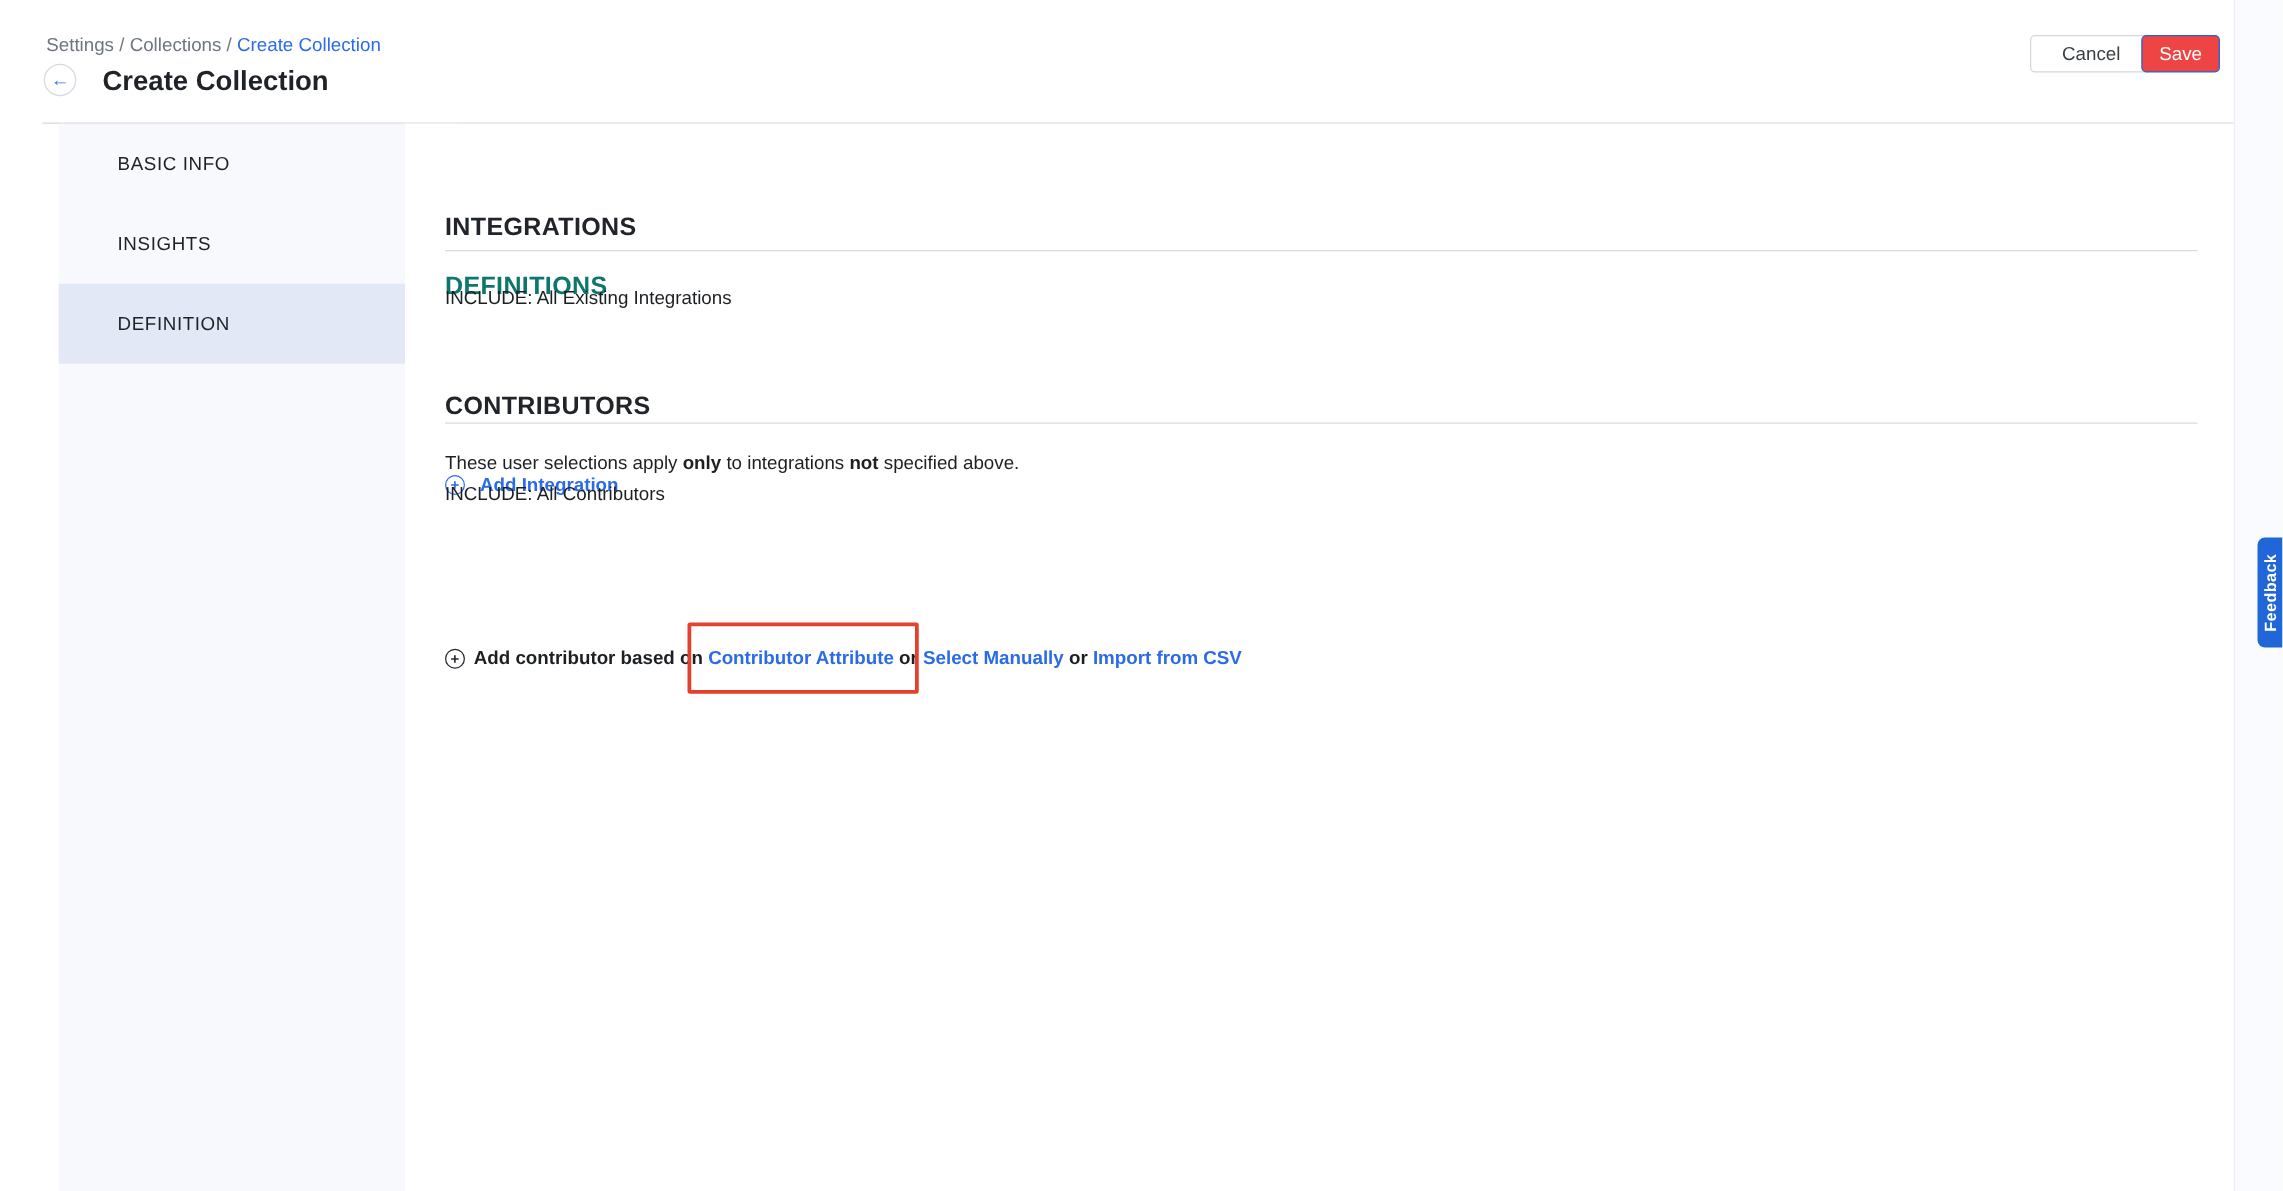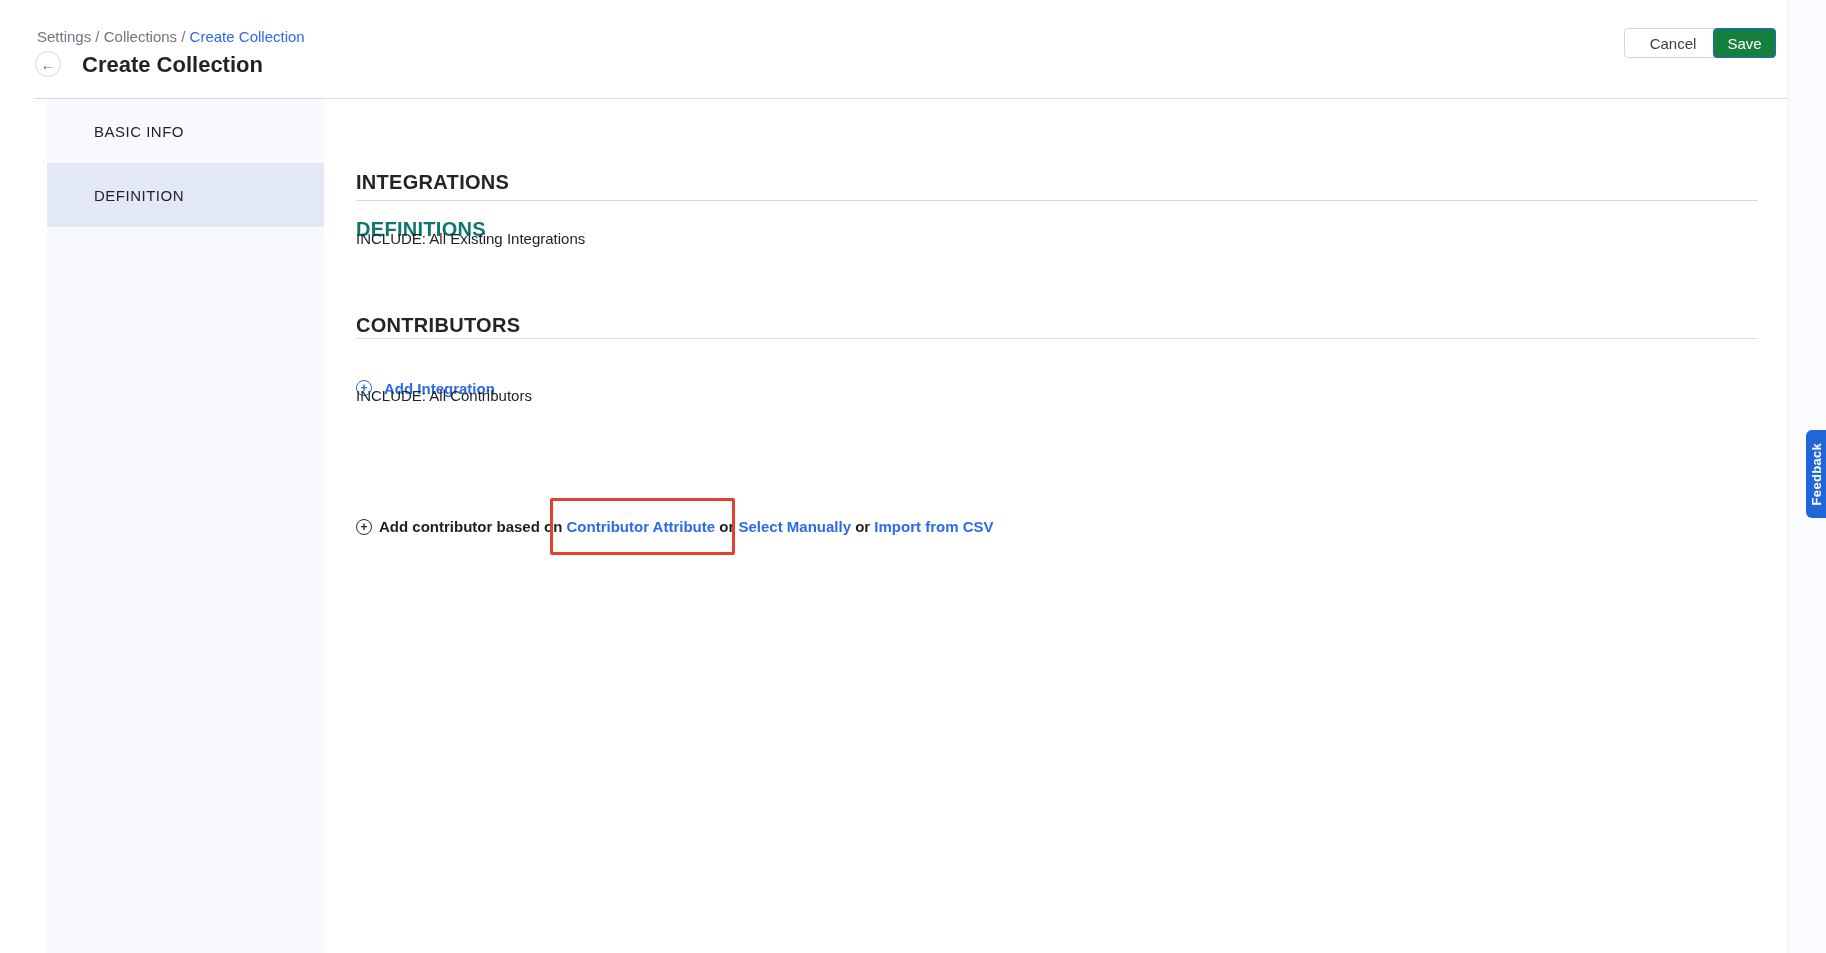--- a/index.html
+++ b/index.html
@@ -17,21 +17,21 @@
   .back-btn {
     position:absolute; left:35px; top:51px; width:26px; height:26px;
     border:1px solid #d6d9de; border-radius:50%; background:#fff;
     display:flex; align-items:center; justify-content:center; cursor:pointer;
   }
   .back-btn span { color:#3f6fe6; font-size:15px; line-height:1; }
   .page-title { position:absolute; left:82px; top:51px; font-size:22px; line-height:27px; font-weight:700; color:#1f2227; }
   .btn { position:absolute; top:28px; height:30px; border-radius:4px; font-size:15px;
          display:flex; align-items:center; justify-content:center; cursor:pointer; }
   .btn-cancel { left:1624px; width:98px; background:#fff; border:1px solid #d3d7dc; color:#3a3f45; }
-  .btn-save { left:1713px; width:63px; background:#15803d; border:1px solid #2065d9; color:#fff; font-weight:500; }
+  .btn-save { left:1713px; width:63px; background:#ef4444; border:1px solid #2065d9; color:#fff; font-weight:500; }
   .header-divider { position:absolute; top:98px; left:34px; width:1753px; height:1px; background:#d8d9dc; }
   
   .sidebar {
     position:absolute; top:99px; left:0; width:323px; height:854px;
     background:#f8f9fd; border-right:1px solid #e4e6ec;margin-left:47px;
   }
   .nav-item {
     height:64px; display:flex; align-items:center; padding-left:47px;
     font-size:15px; letter-spacing:0.5px; color:#1e2126; cursor:pointer;
   }
@@ -96,20 +96,23 @@
 
   <div class="btn btn-cancel">Cancel</div>
   <div class="btn btn-save">Save</div>
 </div>
 <div class="header-divider"></div>
 
 <div class="sidebar">
   <div class="nav-item">
     <span>BASIC INFO</span>
   </div>
+  <div class="nav-item">
+    <span>INSIGHTS</span>
+  </div>
   <div class="nav-item active">
     <span>DEFINITION</span>
   </div>
 </div>
 
 <div class="main">
   <div class="m-abs m-title">DEFINITIONS</div>
 
   <div class="m-abs sec-label s1">INTEGRATIONS</div>
   <div class="rule r1"></div>
@@ -117,20 +120,21 @@
   <div class="m-abs body-line inc1">INCLUDE: All Existing Integrations</div>
 
   <div class="icon-row add-integration">
     <span class="plus-icon plus-blue">+</span>
     <span class="link">Add Integration</span>
   </div>
 
   <div class="m-abs sec-label s2">CONTRIBUTORS</div>
   <div class="rule r2"></div>
 
+  <div class="m-abs body-line note"><span>These user selections apply </span><span class="bold-seg">only</span><span> to integrations </span><span class="bold-seg">not</span><span> specified above.</span></div>
 
   <div class="m-abs body-line inc2">INCLUDE: All Contributors</div>
 
   <div class="icon-row add-contrib">
     <span class="plus-icon plus-dark">+</span>
     <span class="contrib-text"><span class="contrib-prefix">Add contributor based on </span><span class="attr-wrap"><span class="link">Contributor Attribute</span><span class="red-box"></span></span><span class="or-sep"> or </span><span class="link">Select Manually</span><span class="or-sep"> or </span><span class="link">Import from CSV</span></span>
   </div>
 </div>
 
 <div class="gutter"></div>

